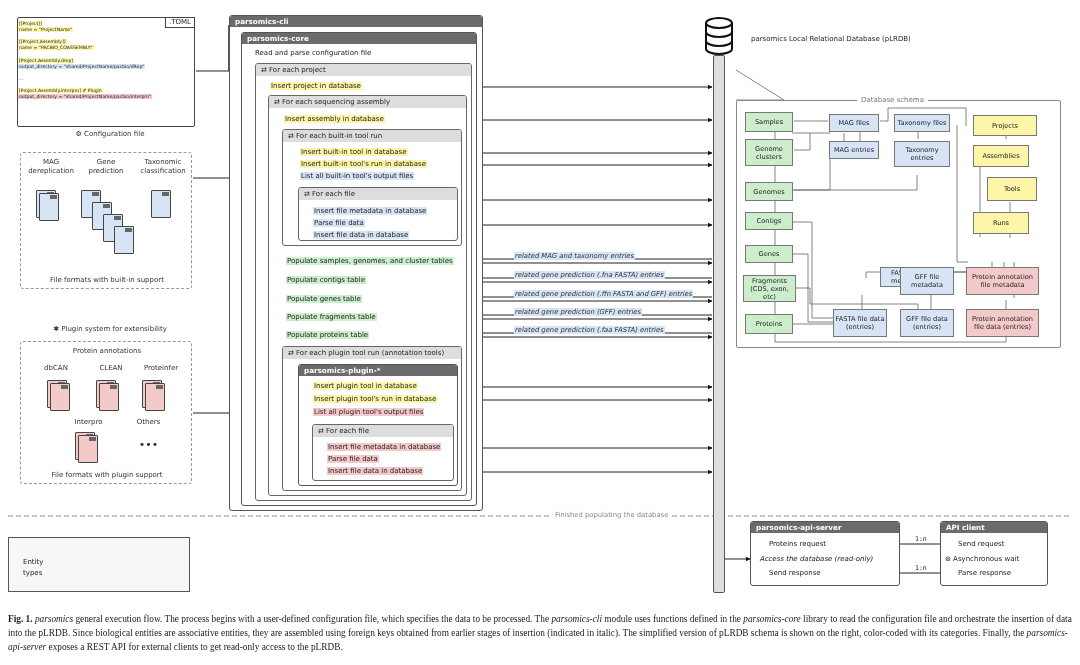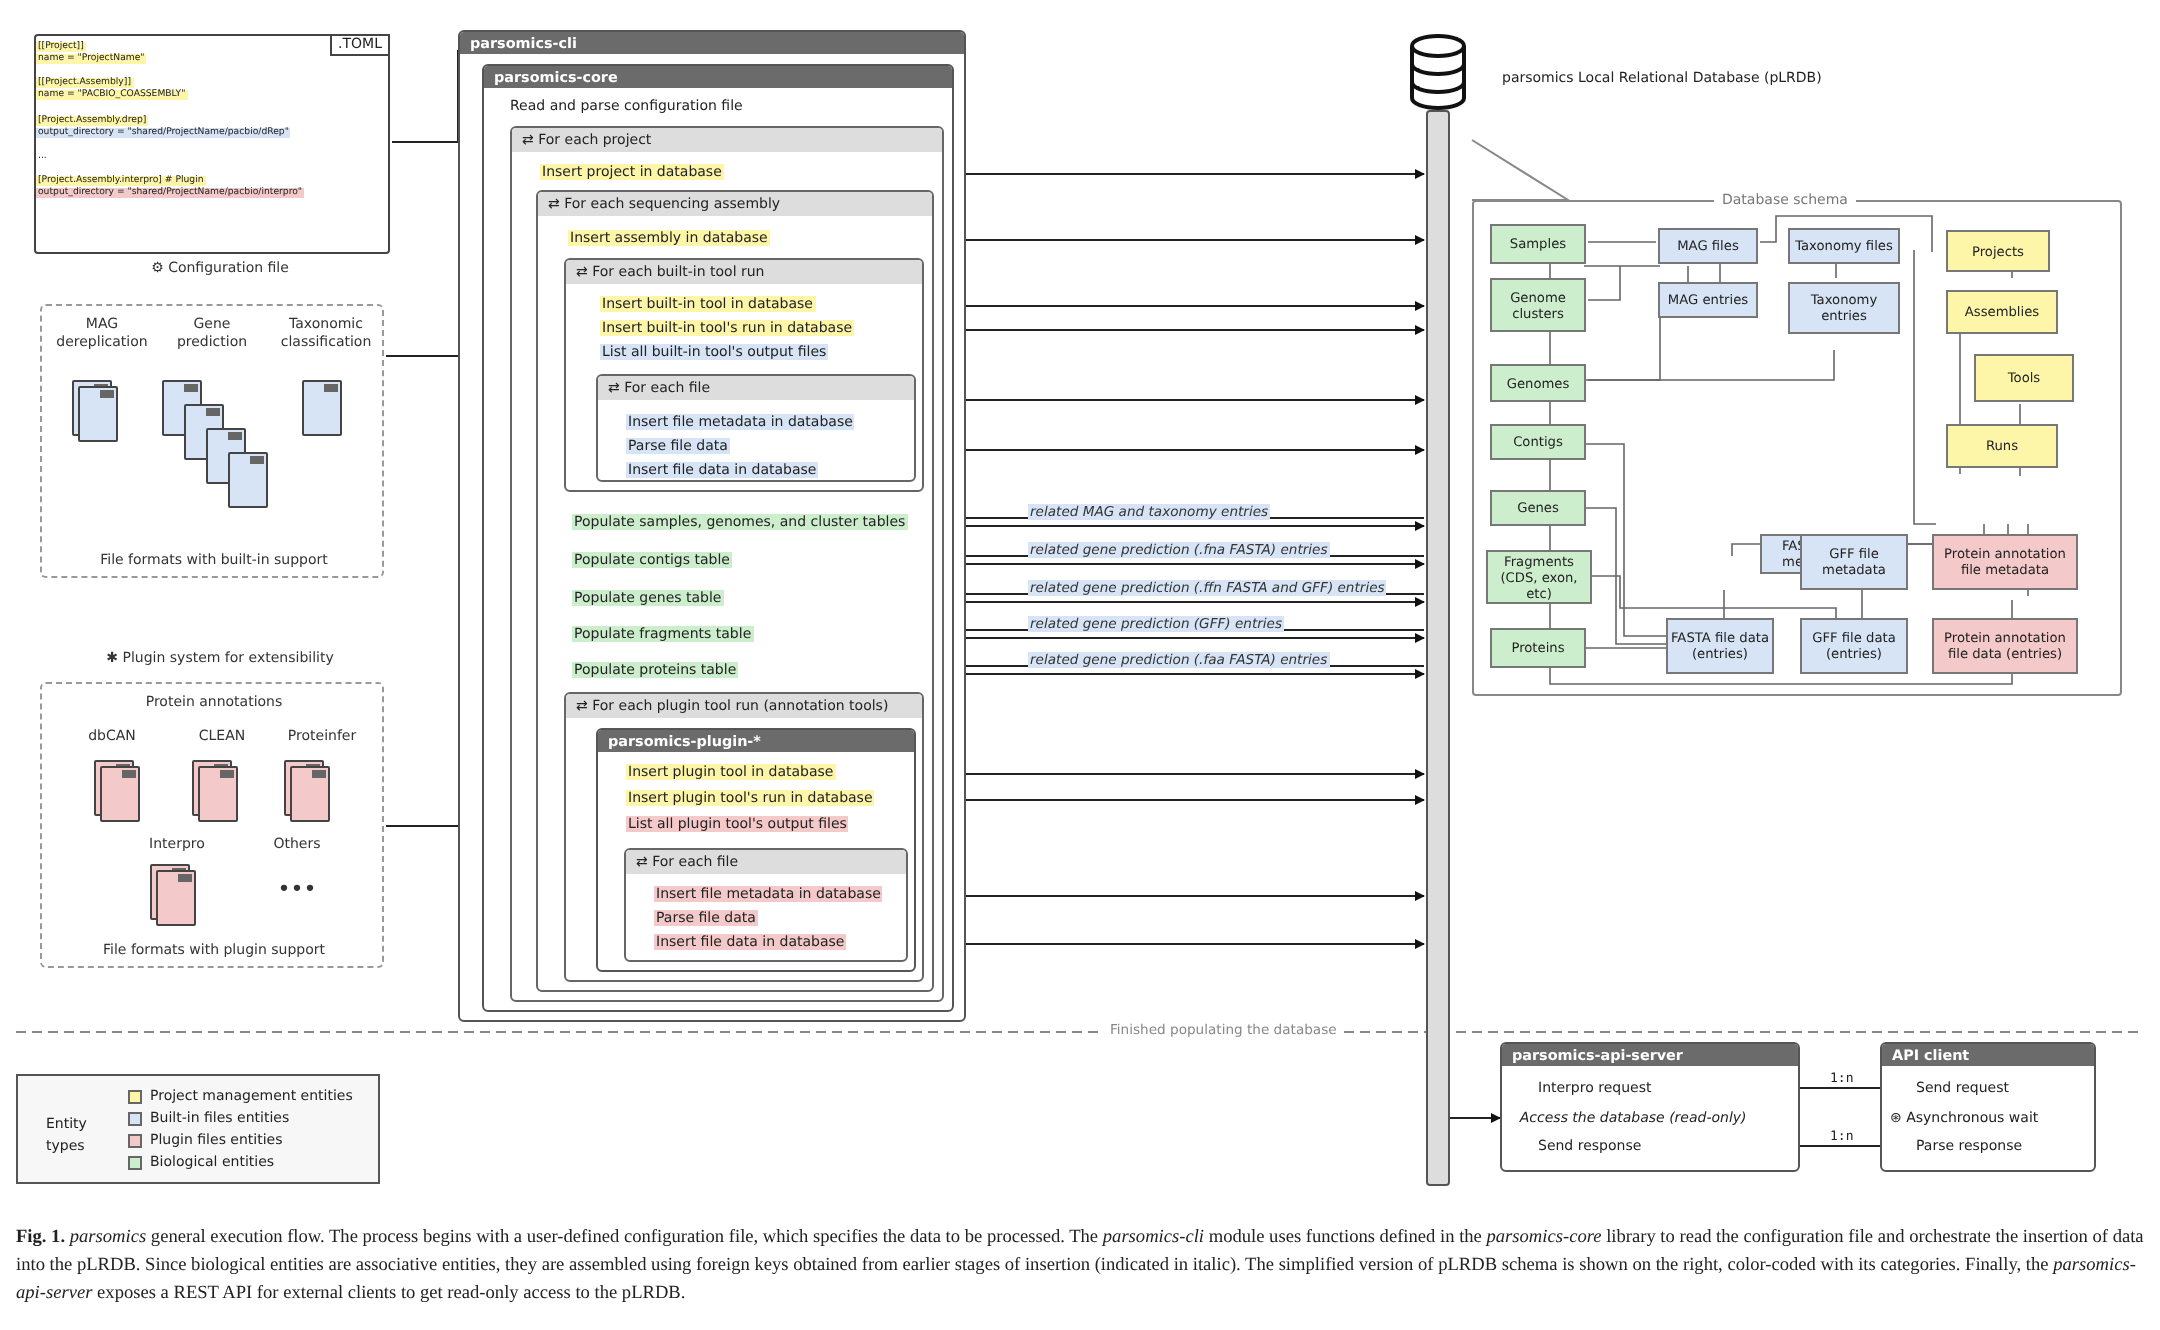--- a/index.html
+++ b/index.html
@@ -277,56 +277,50 @@
 <div class="ent g" style="left:745px;top:212px;width:48px;height:18px;">Contigs</div>
 <div class="ent g" style="left:745px;top:245px;width:48px;height:18px;">Genes</div>
 <div class="ent g" style="left:743px;top:275px;width:53px;height:27px;">Fragments (CDS, exon, etc)</div>
 <div class="ent g" style="left:745px;top:314px;width:48px;height:20px;">Proteins</div>
 
 <div class="ent b" style="left:829px;top:114px;width:50px;height:18px;">MAG files</div>
 <div class="ent b" style="left:829px;top:141px;width:50px;height:18px;">MAG entries</div>
 <div class="ent b" style="left:894px;top:114px;width:56px;height:18px;">Taxonomy files</div>
 <div class="ent b" style="left:894px;top:141px;width:56px;height:26px;">Taxonomy entries</div>
 
-<div class="ent y" style="left:973px;top:115px;width:52px;height:21px;">Projects</div>
+<div class="ent y" style="left:973px;top:115px;width:64px;height:21px;">Projects</div>
 <div class="ent y" style="left:973px;top:145px;width:56px;height:22px;text-align:right;">Assemblies</div>
 <div class="ent y" style="left:987px;top:177px;width:50px;height:24px;">Tools</div>
 <div class="ent y" style="left:973px;top:212px;width:56px;height:22px;">Runs</div>
 
 <div class="ent b" style="left:880px;top:267px;width:54px;height:20px;">FASTA file metadata</div>
 <div class="ent b" style="left:900px;top:267px;width:54px;height:28px;">GFF file metadata</div>
 <div class="ent r" style="left:966px;top:267px;width:73px;height:28px;">Protein annotation file metadata</div>
 <div class="ent b" style="left:833px;top:309px;width:54px;height:28px;">FASTA file data (entries)</div>
 <div class="ent b" style="left:900px;top:309px;width:54px;height:28px;">GFF file data (entries)</div>
 <div class="ent r" style="left:966px;top:309px;width:73px;height:28px;">Protein annotation file data (entries)</div>
 
 <div class="abs" style="left:552px;top:511px;background:#fff;padding:0 3px;font-size:6.8px;color:#888;">Finished populating the database</div>
 
 <div class="panel" style="left:750px;top:521px;width:150px;height:65px;">
   <div class="ph">parsomics-api-server</div>
 </div>
-<div class="step" style="left:769px;top:540px;">Interpro request</div>
+<div class="step" style="left:769px;top:540px;">Proteins request</div>
 <div class="step" style="left:754px;top:555px;font-style:italic;"><span style="visibility:hidden">→</span><span>Access the database (read-only)</span></div>
 <div class="step" style="left:769px;top:569px;">Send response</div>
 <div class="step" style="left:915px;top:535px;font-family:'DejaVu Sans Mono',monospace;font-size:6.5px;">1:n</div>
 <div class="step" style="left:915px;top:564px;font-family:'DejaVu Sans Mono',monospace;font-size:6.5px;">1:n</div>
 
 <div class="panel" style="left:940px;top:521px;width:108px;height:65px;">
   <div class="ph">API client</div>
 </div>
 <div class="step" style="left:958px;top:540px;">Send request</div>
 <div class="step" style="left:945px;top:555px;"><span>⊛ </span><span>Asynchronous wait</span></div>
 <div class="step" style="left:958px;top:569px;">Parse response</div>
 
 <div class="abs legend">
   <div class="abs" style="left:14px;top:19px;width:30px;font-size:7px;line-height:11px;">Entity types</div>
-  <div id="legend-items" class="abs" style="left:55px;top:5px;font-size:7px;line-height:11px;">
-      <div><span class="sw" style="background: rgb(253, 246, 168);"></span><span>Project management entities</span></div>
-      <div><span class="sw" style="background: rgb(214, 228, 245);"></span><span>Built-in files entities</span></div>
-      <div><span class="sw" style="background: rgb(244, 201, 201);"></span><span>Plugin files entities</span></div>
-      <div><span class="sw" style="background: rgb(205, 238, 205);"></span><span>Biological entities</span></div>
-    </div>
 </div>
 
 <div class="abs fig-caption">
   <b>Fig. 1.</b>
   <i>parsomics</i><span> general execution flow. The process begins with a user-defined configuration file, which specifies the data to be processed. The </span><i>parsomics-cli</i><span> module uses functions defined in the </span><i>parsomics-core</i><span> library to read the configuration file and orchestrate the insertion of data into the pLRDB. Since biological entities are associative entities, they are assembled using foreign keys obtained from earlier stages of insertion (indicated in italic). The simplified version of pLRDB schema is shown on the right, color-coded with its categories. Finally, the </span><i>parsomics-api-server</i><span> exposes a REST API for external clients to get read-only access to the pLRDB.</span>
 </div>
 
 </body></html>

